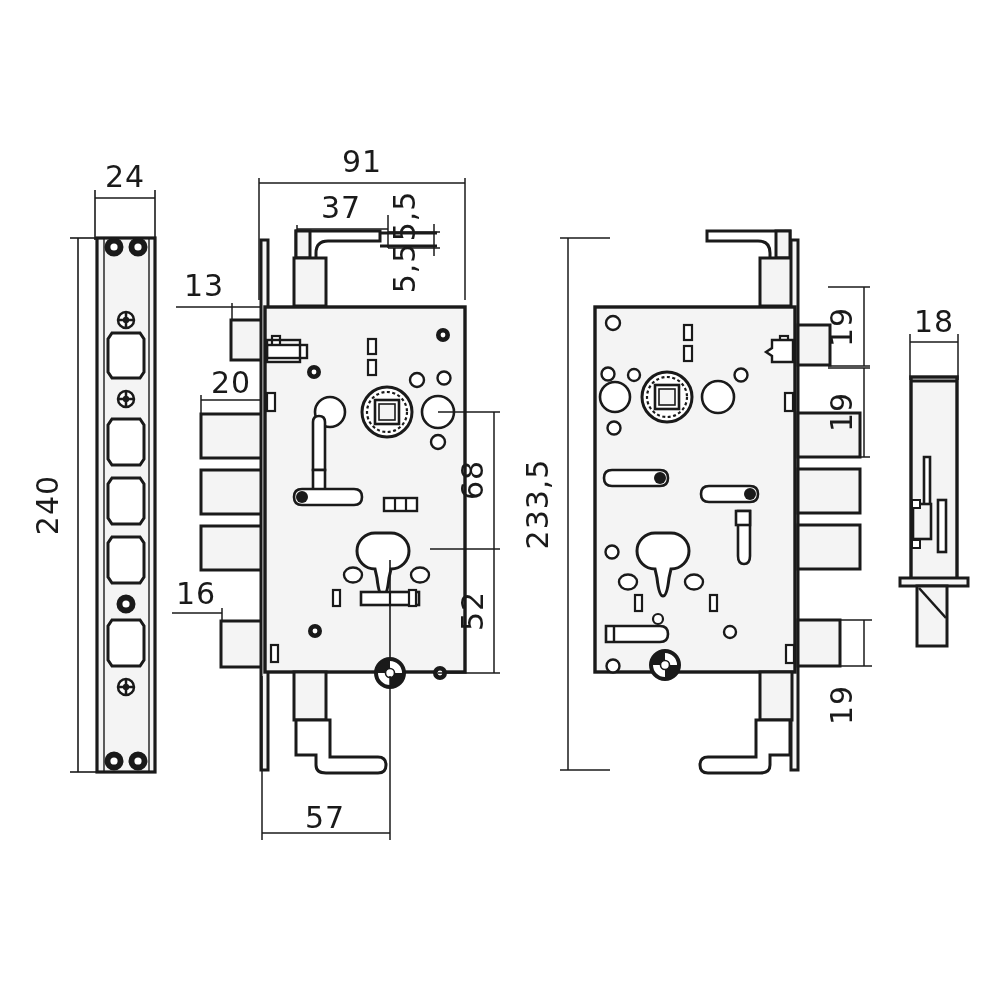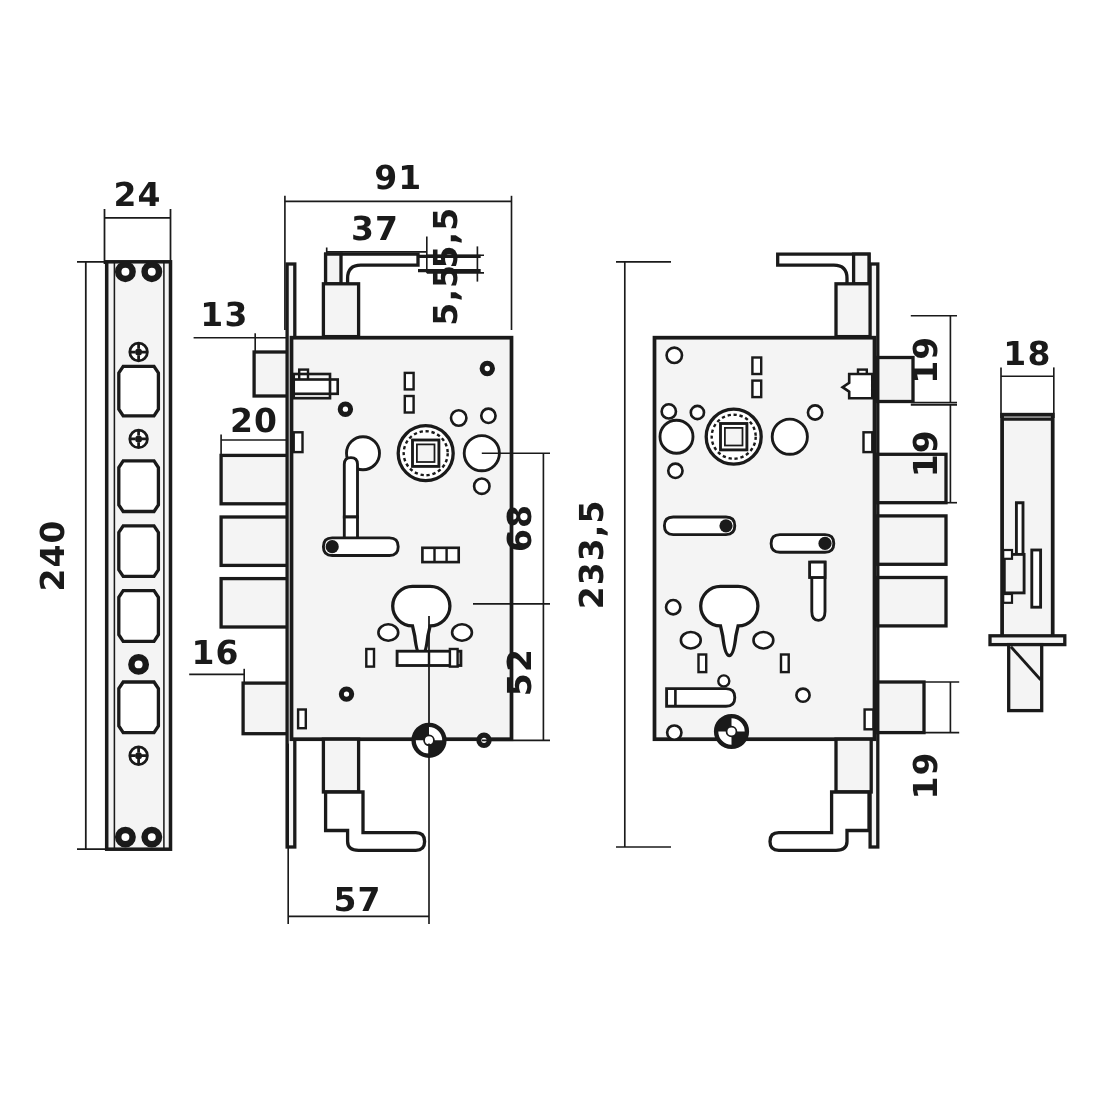--- a/index.html
+++ b/index.html
@@ -1,18 +1,18 @@
 <!DOCTYPE html>
 <html><head>
 <meta charset="utf-8">
 <style>
   html,body{margin:0;padding:0;background:#ffffff;}
   body{width:1000px;height:1000px;overflow:hidden;
        font-family:"DejaVu Sans","Liberation Sans",sans-serif;}
-  #stage{position:relative;width:1000px;height:1000px;background:#fff;font-weight:bold;}
+  #stage{position:relative;width:1000px;height:1000px;background:#fff;}
   svg{display:block;}
   .dimtxt{font-family:"DejaVu Sans","Liberation Sans",sans-serif;font-size:30px;fill:#1a1a1a;letter-spacing:1px;}
 </style>
 </head>
 <body>
 
 <div id="stage">
 <svg width="1000" height="1000" viewBox="0 0 1000 1000">
 
   <defs>

